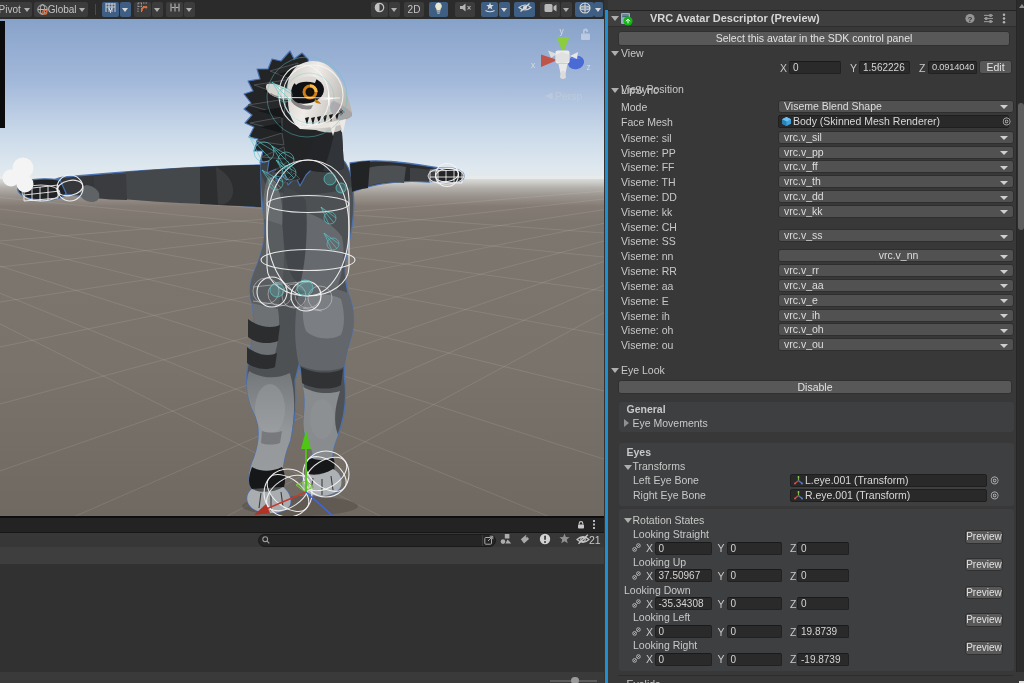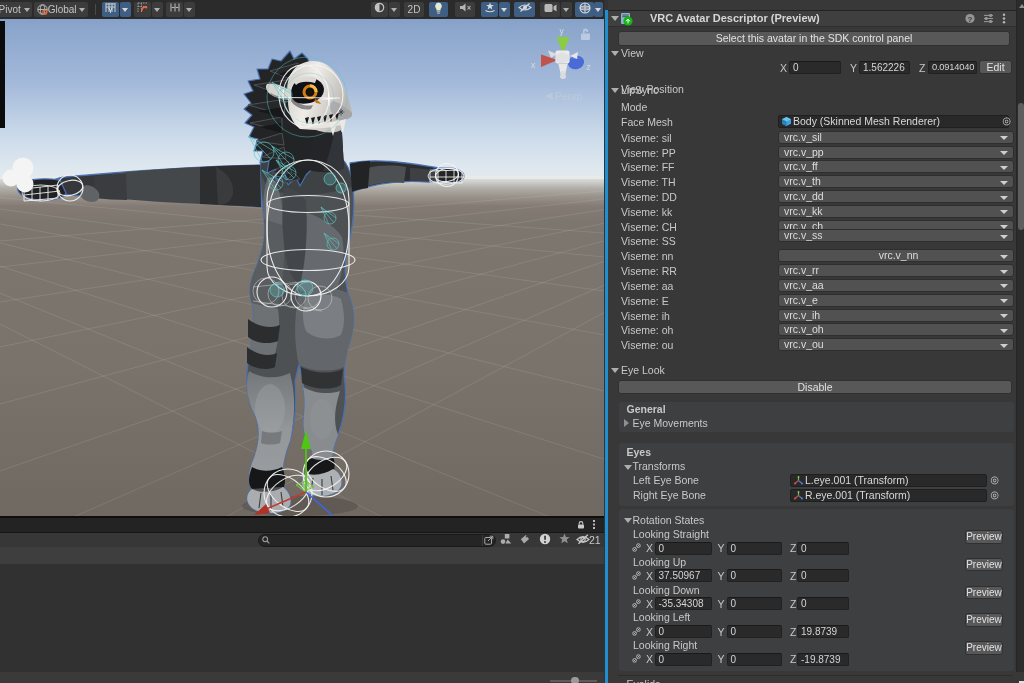--- a/index.html
+++ b/index.html
@@ -535,20 +535,21 @@
   <div class="fld" style="left:181px;top:60.5px;width:47px;height:11px;line-height:11px;">0</div>
   <div class="lbl" style="left:242px;top:61.5px;">Y</div>
   <div class="fld" style="left:251px;top:60.5px;width:46px;height:11px;line-height:11px;">1.562226</div>
   <div class="lbl" style="left:311px;top:61.5px;">Z</div>
   <div class="fld" style="left:320px;top:60.5px;width:44px;height:11px;line-height:11px;font-size:9.3px;letter-spacing:-0.2px;">0.0914040</div>
   <div class="btn" style="left:371px;top:60px;width:31px;height:12px;line-height:12px;">Edit</div>
 
   <div class="fold" style="left:3px;top:88px;"></div>
   <div class="lbl" style="left:13px;top:84px;">LipSync</div>
   <div class="lbl" style="left:13px;top:100.5px;">Mode</div>
+  <div class="dd" style="left:170px;top:99.5px;width:229px;height:11px;line-height:11px;">Viseme Blend Shape<span class="dc"></span></div>
   <div class="lbl" style="left:13px;top:115.5px;">Face Mesh</div>
   <div class="obj" style="left:170px;top:114.5px;width:229px;height:11.5px;line-height:11.5px;">
     <svg width="9" height="9" style="margin:1px 2px -1px 3px" viewBox="0 0 9 9">
         <path d="M4.5 0 L9 2.3 L9 6.7 L4.5 9 L0 6.7 L0 2.3 Z" fill="#3aa3e0"></path>
         <path d="M4.5 0 L9 2.3 L4.5 4.6 L0 2.3 Z" fill="#6fc1ef"></path>
         <path d="M4.5 4.6 L4.5 9 L0 6.7 L0 2.3 Z" fill="#2b7fb4"></path>
       </svg>Body (Skinned Mesh Renderer)</div>
   <div class="picker" style="left:393px;top:114.5px;">◎</div>
   <div class="lbl" style="left:13px;top:131.7px;">Viseme: sil</div>
   <div class="dd" style="left:170px;top:130.7px;width:229px;height:11px;line-height:11px;">vrc.v_sil<span class="dc"></span></div>
@@ -556,21 +557,20 @@
   <div class="dd" style="left:170px;top:145.5px;width:229px;height:11px;line-height:11px;">vrc.v_pp<span class="dc"></span></div>
   <div class="lbl" style="left:13px;top:161.3px;">Viseme: FF</div>
   <div class="dd" style="left:170px;top:160.3px;width:229px;height:11px;line-height:11px;">vrc.v_ff<span class="dc"></span></div>
   <div class="lbl" style="left:13px;top:176.2px;">Viseme: TH</div>
   <div class="dd" style="left:170px;top:175.2px;width:229px;height:11px;line-height:11px;">vrc.v_th<span class="dc"></span></div>
   <div class="lbl" style="left:13px;top:191.0px;">Viseme: DD</div>
   <div class="dd" style="left:170px;top:190.0px;width:229px;height:11px;line-height:11px;">vrc.v_dd<span class="dc"></span></div>
   <div class="lbl" style="left:13px;top:205.8px;">Viseme: kk</div>
   <div class="dd" style="left:170px;top:204.8px;width:229px;height:11px;line-height:11px;">vrc.v_kk<span class="dc"></span></div>
   <div class="lbl" style="left:13px;top:220.6px;">Viseme: CH</div>
-  <div class="dd" style="left:170px;top:219.6px;width:229px;height:11px;line-height:11px;">vrc.v_ch<span class="dc"></span></div>
   <div class="lbl" style="left:13px;top:235.4px;text-align:right;">Viseme: SS</div>
   <div class="dd" style="left:170px;top:229px;width:229px;height:11px;line-height:11px;">vrc.v_ss<span class="dc"></span></div>
   <div class="lbl" style="left:13px;top:250.3px;">Viseme: nn</div>
   <div class="dd" style="left:170px;top:249.3px;width:229px;height:11px;line-height:11px;text-align:center;">vrc.v_nn<span class="dc"></span></div>
   <div class="lbl" style="left:13px;top:265.1px;">Viseme: RR</div>
   <div class="dd" style="left:170px;top:264.1px;width:229px;height:11px;line-height:11px;">vrc.v_rr<span class="dc"></span></div>
   <div class="lbl" style="left:13px;top:279.9px;">Viseme: aa</div>
   <div class="dd" style="left:170px;top:278.9px;width:229px;height:11px;line-height:11px;">vrc.v_aa<span class="dc"></span></div>
   <div class="lbl" style="left:13px;top:294.7px;">Viseme: E</div>
   <div class="dd" style="left:170px;top:293.7px;width:229px;height:11px;line-height:11px;">vrc.v_e<span class="dc"></span></div>
@@ -645,21 +645,21 @@
         <rect x="4.6" y="0.8" width="3.6" height="3.6" rx="1.6"></rect>
       </g>
     </svg>
   <div class="lbl" style="left:38px;top:569.9px;">X</div>
   <div class="fld" style="left:46.5px;top:569.4px;width:52px;height:11px;line-height:11px;">37.50967</div>
   <div class="lbl" style="left:109.5px;top:569.9px;">Y</div>
   <div class="fld" style="left:118.5px;top:569.4px;width:50px;height:11px;line-height:11px;">0</div>
   <div class="lbl" style="left:182px;top:569.9px;">Z</div>
   <div class="fld" style="left:189px;top:569.4px;width:47px;height:11px;line-height:11px;">0</div>
   <div class="btn" style="left:357px;top:557.8px;width:36px;height:11.5px;line-height:11.5px;font-size:10px;">Preview</div>
-  <div class="lbl" style="left:25px;top:583.6px;">Looking Down</div>
+  <div class="lbl" style="left:16px;top:583.6px;">Looking Down</div>
 <svg class="abs" width="9" height="9" viewBox="0 0 9 9" style="left:23.5px;top:598.7px;">
       <g stroke="#b5b5b5" stroke-width="1" fill="none">
         <path d="M3.6 5.4 L1.6 7.4 M5.4 3.6 L7.4 1.6"></path>
         <rect x="0.8" y="4.6" width="3.6" height="3.6" rx="1.6"></rect>
         <rect x="4.6" y="0.8" width="3.6" height="3.6" rx="1.6"></rect>
       </g>
     </svg>
   <div class="lbl" style="left:38px;top:597.7px;">X</div>
   <div class="fld" style="left:46.5px;top:597.2px;width:52px;height:11px;line-height:11px;">-35.34308</div>
   <div class="lbl" style="left:109.5px;top:597.7px;">Y</div>

